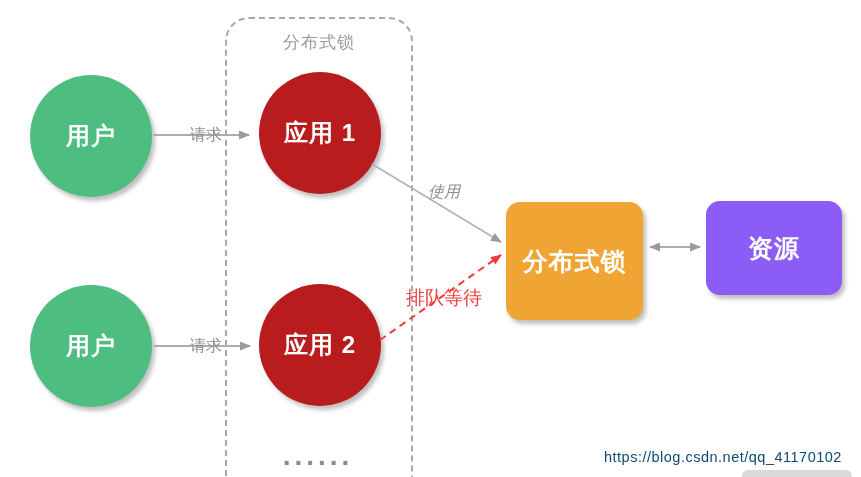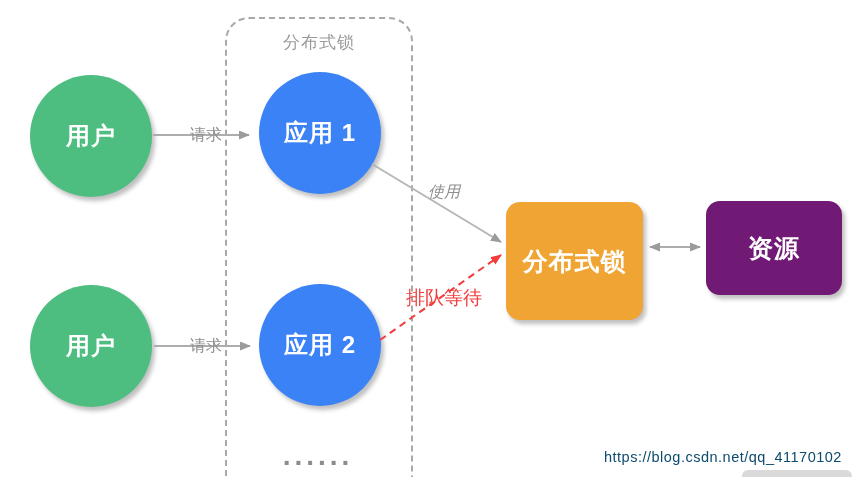--- a/index.html
+++ b/index.html
@@ -39,40 +39,40 @@
     border-radius: 50%;
     display: flex; align-items: center; justify-content: center;
     color: #ffffff;
     font-size: 24px;
     font-weight: bold;
     letter-spacing: 1px;
     box-shadow: 3px 4px 4px rgba(0,0,0,0.25);
     z-index: 2;
   }
   .user { background: #4dbe80; }
-  .app  { background: #3b82f6; }
+  .app  { background: #b91c1c; }
   .user1 { left: 30px;  top: 75px; }
   .user2 { left: 30px;  top: 285px; }
   .app1  { left: 259px; top: 72px; }
   .app2  { left: 259px; top: 284px; justify-content: center; }
 
   
   .rect {
     position: absolute;
     display: flex; align-items: center; justify-content: center;
     color: #ffffff;
     font-size: 25px;
     font-weight: bold;
     letter-spacing: 1px;
     border-radius: 14px;
     box-shadow: 3px 4px 4px rgba(0,0,0,0.25);
     z-index: 2;
   }
   .lock     { left: 506px; top: 202px; width: 137px; height: 118px; background: #f0a433; }
-  .resource { left: 706px; top: 201px; width: 136px; height: 94px; background: #701a75; }
+  .resource { left: 706px; top: 201px; width: 136px; height: 94px; background: #8b5cf6; }
 
   
   svg.arrows { position: absolute; left: 0; top: 0; z-index: 3; }
 
   
   .edge-label {
     position: absolute;
     transform: translate(-50%, -50%);
     font-size: 16px;
     color: #8f8f8f;

